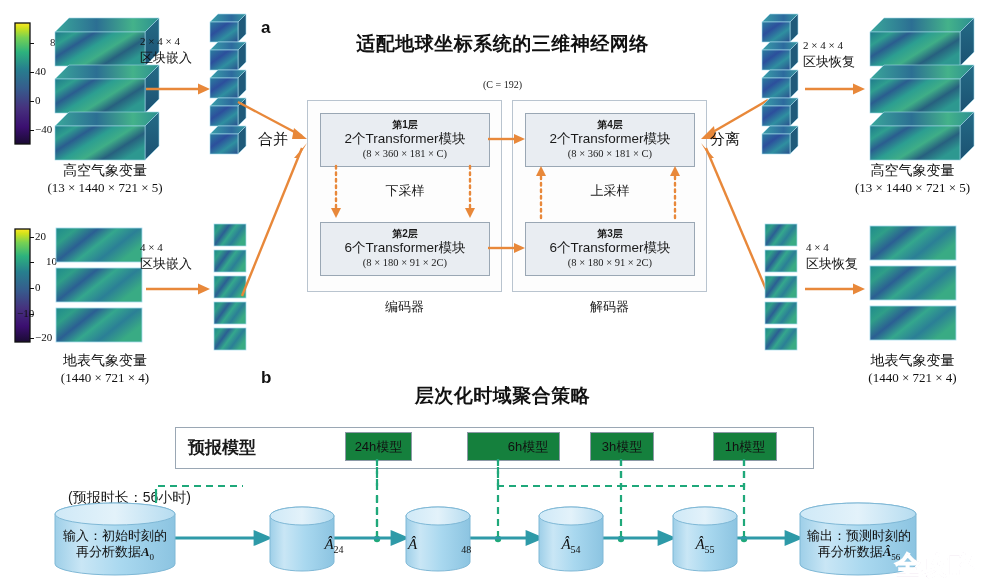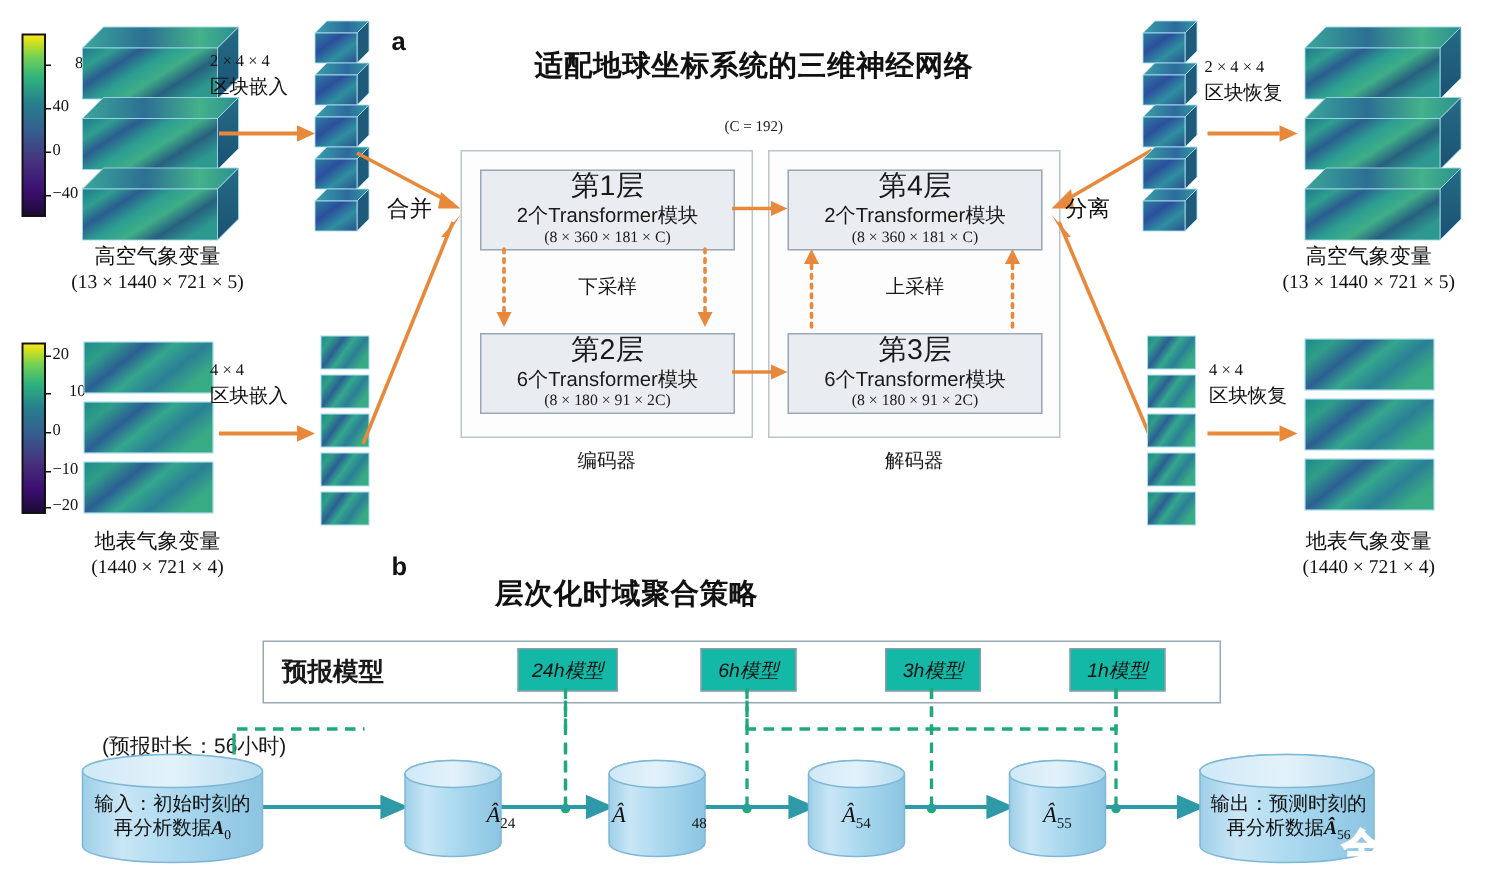--- a/index.html
+++ b/index.html
@@ -15,28 +15,28 @@
   .cn{font-size:13px;color:#111;}
   .merge{font-size:15px;color:#111;}
   
   .cbwrap{position:absolute;}
   .cbtick{position:absolute;font-size:11px;font-family:"Liberation Serif","DejaVu Serif",serif;color:#111;white-space:nowrap;}
   .cbdash{position:absolute;width:4px;height:1px;background:#111;}
   
   .outerbox{position:absolute;border:1px solid #b9c4cf;background:#fdfdfd;}
   .layerbox{position:absolute;border:1px solid #9aa7b4;background:#e9edf2;
             display:flex;flex-direction:column;align-items:center;justify-content:center;}
-  .layerbox .l1{font-size:19px;font-weight:normal;line-height:1.15;}
+  .layerbox .l1{font-size:10px;font-weight:bold;line-height:1.15;}
   .layerbox .l2{font-size:13.5px;line-height:1.2;}
   .layerbox .l3{font-size:10.5px;font-family:"Liberation Serif","DejaVu Serif",serif;line-height:1.3;}
   .sublabel{position:absolute;font-size:13px;text-align:center;}
   
   .fmbox{position:absolute;border:1.4px solid #9aa7b4;background:#fff;}
-  .mdlbox{position:absolute;border:1.2px solid #8d9aa7;background:#14b8a6;
-          display:flex;align-items:center;justify-content:center;font-size:13px;color:#111;font-style:italic;}
+  .mdlbox{position:absolute;border:1.2px solid #8d9aa7;background:#15803d;
+          display:flex;align-items:center;justify-content:center;font-size:13px;color:#111;}
   .cyltext{position:absolute;text-align:center;font-size:13px;line-height:1.25;color:#111;}
   .wmk{position:absolute;font-weight:bold;font-size:26px;color:#701a75;
        -webkit-text-stroke:1.2px #fff;letter-spacing:1px;}
   svg{overflow:visible;}
 </style>
 </head>
 <body>
 
 <div class="abs panel-letter" style="left:261px;top:18px;">a</div>
 
@@ -154,21 +154,21 @@
   <svg width="18" height="116" style="position:absolute;left:0;top:0;">
     <rect x="1" y="1" width="15" height="113" fill="url(#vir1)" stroke="#111" stroke-width="1.3"></rect>
   </svg>
   <div class="cbdash" style="left:16px;top:9px;"></div>
   <div class="cbtick" style="left:21px;top:2px;">20</div>
   <div class="cbdash" style="left:16px;top:34px;"></div>
   <div class="cbtick" style="left:21px;top:27px;margin-left:11px;">10</div>
   <div class="cbdash" style="left:16px;top:60px;"></div>
   <div class="cbtick" style="left:21px;top:53px;">0</div>
   <div class="cbdash" style="left:16px;top:86px;"></div>
-  <div class="cbtick" style="left:21px;top:79px;">−10</div>
+  <div class="cbtick" style="left:3px;top:79px;">−10</div>
   <div class="cbdash" style="left:16px;top:110px;"></div>
   <div class="cbtick" style="left:21px;top:103px;">−20</div>
 </div>
 
 <svg class="abs" style="left:56px;top:228px;" width="90" height="118">
   <defs>
     <linearGradient id="mapg" x1="0" y1="0" x2="1" y2="0.5">
       <stop offset="0%" stop-color="#1f8a8c"></stop>
       <stop offset="20%" stop-color="#2f9e88"></stop>
       <stop offset="40%" stop-color="#2b5f93"></stop>
@@ -342,27 +342,27 @@
   <rect x="0" y="40" width="86" height="34" fill="url(#mapg)" stroke="#a7dcee" stroke-width="0.8"></rect>
   <rect x="0" y="80" width="86" height="34" fill="url(#mapg)" stroke="#a7dcee" stroke-width="0.8"></rect>
 </svg>
 
 <div class="abs cap" style="left:825px;top:352px;width:175px;">
   <div>地表气象变量</div>
   <div class="dim" style="font-family:'Liberation Serif','DejaVu Serif',serif;">(1440 × 721 × 4)</div>
 </div>
 
 <div class="abs panel-letter" style="left:261px;top:368px;">b</div>
-<div class="abs ttl" style="left:330px;top:383px;width:345px;">层次化时域聚合策略</div>
+<div class="abs ttl" style="left:330px;top:383px;width:345px;text-align:center;">层次化时域聚合策略</div>
 
 <div class="fmbox" style="left:175px;top:427px;width:637px;height:40px;"></div>
 <div class="abs" style="left:188px;top:436px;font-size:17px;font-weight:bold;">预报模型</div>
 
 <div class="mdlbox" style="left:345px;top:432px;width:65px;height:27px;">24h模型</div>
-<div class="mdlbox" style="left:467px;top:432px;width:62px;height:27px;">6h模型</div>
+<div class="mdlbox" style="left:467px;top:432px;width:62px;height:27px;padding-left:29px;">6h模型</div>
 <div class="mdlbox" style="left:590px;top:432px;width:62px;height:27px;">3h模型</div>
 <div class="mdlbox" style="left:713px;top:432px;width:62px;height:27px;">1h模型</div>
 
 <div class="abs" style="left:68px;top:489px;font-size:14px;">(预报时长：56小时)</div>
 
 <svg class="abs" style="left:0;top:420px;" width="999" height="166">
   <g fill="none" stroke="#1FA87A" stroke-width="2.2" stroke-dasharray="7,5">
 
     <path d="M377,39 L377,119"></path>
     <path d="M156,76 L156,119"></path>

